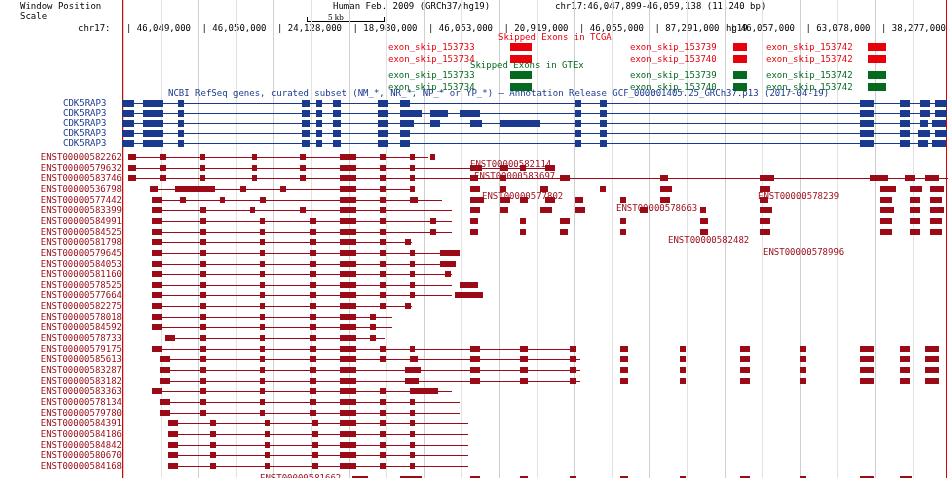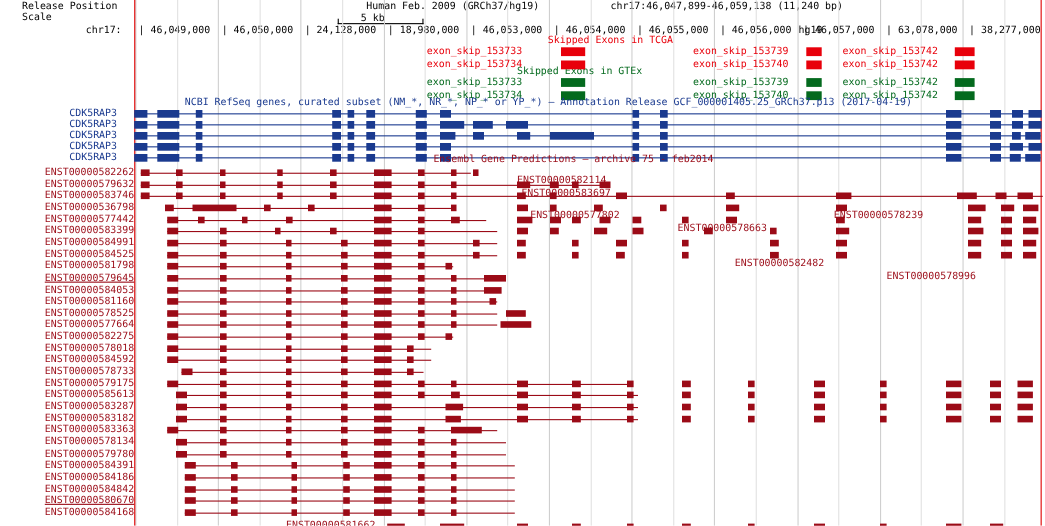--- a/index.html
+++ b/index.html
@@ -36,42 +36,42 @@
 
   .rowlabel{position:absolute;font-size:9px;color:#9b0b17;white-space:pre;text-align:right;font-family:"DejaVu Sans Mono",monospace;}
   .gene-lbl{position:absolute;font-size:9px;color:#1a3a8f;white-space:pre;font-family:"DejaVu Sans Mono",monospace;}
 </style>
 </head>
 <body>
 
 <div class="wrap">
 
   <div id="header">
-    <div class="t hdr-lbl" style="left:20px;top:1px;">Release Position
+    <div class="t hdr-lbl" style="left:20px;top:1px;">Window Position
 Scale</div>
     <div class="t hdr-lbl" style="left:333px;top:1px;">Human Feb. 2009 (GRCh37/hg19)</div>
     <div class="t hdr-lbl" style="left:555px;top:1px;">chr17:46,047,899-46,059,138 (11,240 bp)</div>
-    <div class="t hdr-lbl" style="left:328px;top:12px;">5 kb</div>
+    <div class="t hdr-lbl" style="left:328px;top:12px;font-family:Liberation Serif, serif;">5 kb</div>
     <div class="t hdr-lbl" style="left:726px;top:12px;margin-top:11px;">hg19</div>
     <div class="t hdr-lbl" style="left:78px;top:23px;">chr17:</div>
   </div>
 
   <div class="ruler-line" style="left:307px;top:21px;width:78px;height:1px;"></div>
   <div class="ruler-line" style="left:307px;top:17px;width:1px;height:5px;"></div>
   <div class="ruler-line" style="left:384px;top:17px;width:1px;height:5px;"></div>
 
   <div id="ruler-ticks">
       <div class="t hdr-lbl" style="left: 126px; top: 23px;">| 46,049,000</div>
       <div class="t hdr-lbl" style="left: 201.5px; top: 23px;">| 46,050,000</div>
       <div class="t hdr-lbl" style="left: 277px; top: 23px;">| 24,128,000</div>
       <div class="t hdr-lbl" style="left: 352.5px; top: 23px;">| 18,980,000</div>
       <div class="t hdr-lbl" style="left: 428px; top: 23px;">| 46,053,000</div>
-      <div class="t hdr-lbl" style="left: 503.5px; top: 23px;">| 46,054,000</div>
+      <div class="t hdr-lbl" style="left: 503.5px; top: 23px;">| 20,919,000</div>
       <div class="t hdr-lbl" style="left: 579px; top: 23px;">| 46,055,000</div>
-      <div class="t hdr-lbl" style="left: 654.5px; top: 23px;">| 46,056,000</div>
+      <div class="t hdr-lbl" style="left: 654.5px; top: 23px;">| 87,291,000</div>
       <div class="t hdr-lbl" style="left: 730px; top: 23px;">| 46,057,000</div>
       <div class="t hdr-lbl" style="left: 805.5px; top: 23px;">| 63,078,000</div>
       <div class="t hdr-lbl" style="left: 881px; top: 23px;">| 38,277,000</div>
     </div>
 
   <div id="grid">
       <div class="vgrid dark" style="left: 123px;"></div>
       <div class="vgrid" style="left: 161px;"></div>
       <div class="vgrid dark" style="left: 198px;"></div>
       <div class="vgrid" style="left: 236px;"></div>
@@ -212,21 +212,20 @@
       <div class="exonblk blue" style="left: 400px; top: 140px; width: 10px; height: 7px;"></div>
       <div class="exonblk blue" style="left: 575px; top: 140px; width: 6px; height: 7px;"></div>
       <div class="exonblk blue" style="left: 600px; top: 140px; width: 7px; height: 7px;"></div>
       <div class="exonblk blue" style="left: 860px; top: 140px; width: 14px; height: 7px;"></div>
       <div class="exonblk blue" style="left: 900px; top: 140px; width: 10px; height: 7px;"></div>
       <div class="exonblk blue" style="left: 918px; top: 140px; width: 10px; height: 7px;"></div>
       <div class="exonblk blue" style="left: 932px; top: 140px; width: 14px; height: 7px;"></div>
       <div class="gene-lbl" style="left: 63px; top: 138px;">CDK5RAP3</div>
     </div>
 
-  <div class="title-dk" style="left:394px;top:140px;">Ensembl Gene Predictions — archive 75 - feb2014</div>
   <div id="ensembl">
       <div class="rowlabel" style="left: 18px; top: 152px; width: 104px;">ENST00000582262</div>
       <div class="thinline dkred" style="left: 128px; top: 157px; width: 300px; height: 1px;"></div>
       <div class="exonblk dkred" style="left: 128px; top: 154px; width: 8px; height: 6px;"></div>
       <div class="exonblk dkred" style="left: 160px; top: 154px; width: 6px; height: 6px;"></div>
       <div class="exonblk dkred" style="left: 200px; top: 154px; width: 5px; height: 6px;"></div>
       <div class="exonblk dkred" style="left: 252px; top: 154px; width: 5px; height: 6px;"></div>
       <div class="exonblk dkred" style="left: 300px; top: 154px; width: 6px; height: 6px;"></div>
       <div class="exonblk dkred" style="left: 340px; top: 154px; width: 16px; height: 6px;"></div>
       <div class="exonblk dkred" style="left: 380px; top: 154px; width: 6px; height: 6px;"></div>
@@ -358,21 +357,21 @@
       <div class="exonblk dkred" style="left: 930px; top: 229px; width: 12px; height: 6px;"></div>
       <div class="rowlabel" style="left: 18px; top: 237px; width: 104px;">ENST00000581798</div>
       <div class="thinline dkred" style="left: 152px; top: 242px; width: 260px; height: 1px;"></div>
       <div class="exonblk dkred" style="left: 152px; top: 239px; width: 10px; height: 6px;"></div>
       <div class="exonblk dkred" style="left: 200px; top: 239px; width: 6px; height: 6px;"></div>
       <div class="exonblk dkred" style="left: 260px; top: 239px; width: 5px; height: 6px;"></div>
       <div class="exonblk dkred" style="left: 310px; top: 239px; width: 6px; height: 6px;"></div>
       <div class="exonblk dkred" style="left: 340px; top: 239px; width: 16px; height: 6px;"></div>
       <div class="exonblk dkred" style="left: 380px; top: 239px; width: 6px; height: 6px;"></div>
       <div class="exonblk dkred" style="left: 405px; top: 239px; width: 6px; height: 6px;"></div>
-      <div class="rowlabel" style="left: 18px; top: 248px; width: 104px; text-decoration: underline;">ENST00000579645</div>
+      <div class="rowlabel" style="left: 18px; top: 248px; width: 104px;">ENST00000579645</div>
       <div class="thinline dkred" style="left: 152px; top: 253px; width: 300px; height: 1px;"></div>
       <div class="exonblk dkred" style="left: 152px; top: 250px; width: 10px; height: 6px;"></div>
       <div class="exonblk dkred" style="left: 200px; top: 250px; width: 6px; height: 6px;"></div>
       <div class="exonblk dkred" style="left: 260px; top: 250px; width: 5px; height: 6px;"></div>
       <div class="exonblk dkred" style="left: 310px; top: 250px; width: 6px; height: 6px;"></div>
       <div class="exonblk dkred" style="left: 340px; top: 250px; width: 16px; height: 6px;"></div>
       <div class="exonblk dkred" style="left: 380px; top: 250px; width: 6px; height: 6px;"></div>
       <div class="exonblk dkred" style="left: 410px; top: 250px; width: 5px; height: 6px;"></div>
       <div class="exonblk dkred" style="left: 440px; top: 250px; width: 20px; height: 6px;"></div>
       <div class="rowlabel" style="left: 18px; top: 259px; width: 104px;">ENST00000584053</div>
@@ -569,21 +568,21 @@
       <div class="exonblk dkred" style="left: 410px; top: 431px; width: 5px; height: 6px;"></div>
       <div class="rowlabel" style="left: 18px; top: 440px; width: 104px;">ENST00000584842</div>
       <div class="thinline dkred" style="left: 168px; top: 445px; width: 300px; height: 1px;"></div>
       <div class="exonblk dkred" style="left: 168px; top: 442px; width: 10px; height: 6px;"></div>
       <div class="exonblk dkred" style="left: 210px; top: 442px; width: 6px; height: 6px;"></div>
       <div class="exonblk dkred" style="left: 265px; top: 442px; width: 5px; height: 6px;"></div>
       <div class="exonblk dkred" style="left: 312px; top: 442px; width: 6px; height: 6px;"></div>
       <div class="exonblk dkred" style="left: 340px; top: 442px; width: 16px; height: 6px;"></div>
       <div class="exonblk dkred" style="left: 380px; top: 442px; width: 6px; height: 6px;"></div>
       <div class="exonblk dkred" style="left: 410px; top: 442px; width: 5px; height: 6px;"></div>
-      <div class="rowlabel" style="left: 18px; top: 450px; width: 104px; text-decoration: underline;">ENST00000580670</div>
+      <div class="rowlabel" style="left: 18px; top: 450px; width: 104px;">ENST00000580670</div>
       <div class="thinline dkred" style="left: 168px; top: 455px; width: 300px; height: 1px;"></div>
       <div class="exonblk dkred" style="left: 168px; top: 452px; width: 10px; height: 6px;"></div>
       <div class="exonblk dkred" style="left: 210px; top: 452px; width: 6px; height: 6px;"></div>
       <div class="exonblk dkred" style="left: 265px; top: 452px; width: 5px; height: 6px;"></div>
       <div class="exonblk dkred" style="left: 312px; top: 452px; width: 6px; height: 6px;"></div>
       <div class="exonblk dkred" style="left: 340px; top: 452px; width: 16px; height: 6px;"></div>
       <div class="exonblk dkred" style="left: 380px; top: 452px; width: 6px; height: 6px;"></div>
       <div class="exonblk dkred" style="left: 410px; top: 452px; width: 5px; height: 6px;"></div>
       <div class="rowlabel" style="left: 18px; top: 461px; width: 104px;">ENST00000584168</div>
       <div class="thinline dkred" style="left: 168px; top: 466px; width: 300px; height: 1px;"></div>
@@ -606,17 +605,17 @@
       <div class="exonblk dkred" style="left: 860px; top: 476px; width: 14px; height: 6px;"></div>
       <div class="exonblk dkred" style="left: 900px; top: 476px; width: 12px; height: 6px;"></div>
     </div>
   <div id="ensembl-inline">
       <div class="lbl" style="left: 470px; top: 159px; color: rgb(155, 11, 23);">ENST00000582114</div>
       <div class="lbl" style="left: 474px; top: 171px; color: rgb(155, 11, 23);">ENST00000583697</div>
       <div class="lbl" style="left: 482px; top: 191px; color: rgb(155, 11, 23);">ENST00000577802</div>
       <div class="lbl" style="left: 758px; top: 191px; color: rgb(155, 11, 23);">ENST00000578239</div>
       <div class="lbl" style="left: 616px; top: 203px; color: rgb(155, 11, 23);">ENST00000578663</div>
       <div class="lbl" style="left: 668px; top: 235px; color: rgb(155, 11, 23);">ENST00000582482</div>
-      <div class="lbl" style="left: 806px; top: 247px; color: rgb(155, 11, 23);">ENST00000578996</div>
+      <div class="lbl" style="left: 763px; top: 247px; color: rgb(155, 11, 23);">ENST00000578996</div>
       <div class="lbl" style="left: 260px; top: 473px; color: rgb(155, 11, 23);">ENST00000581662</div>
     </div>
 
 </div>
 
 </body></html>

